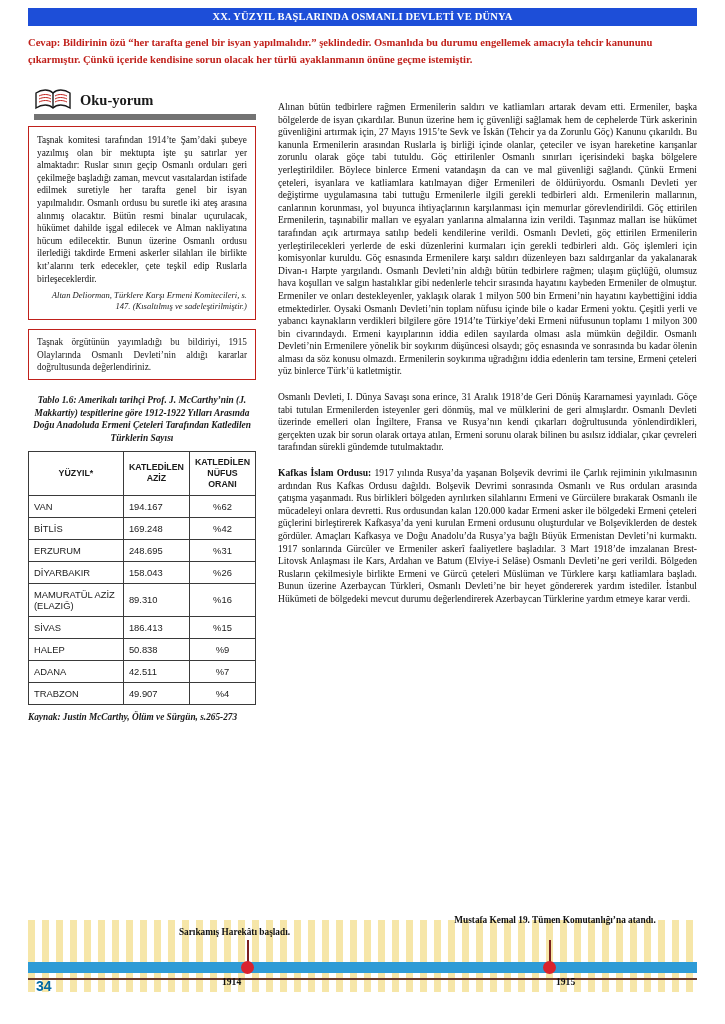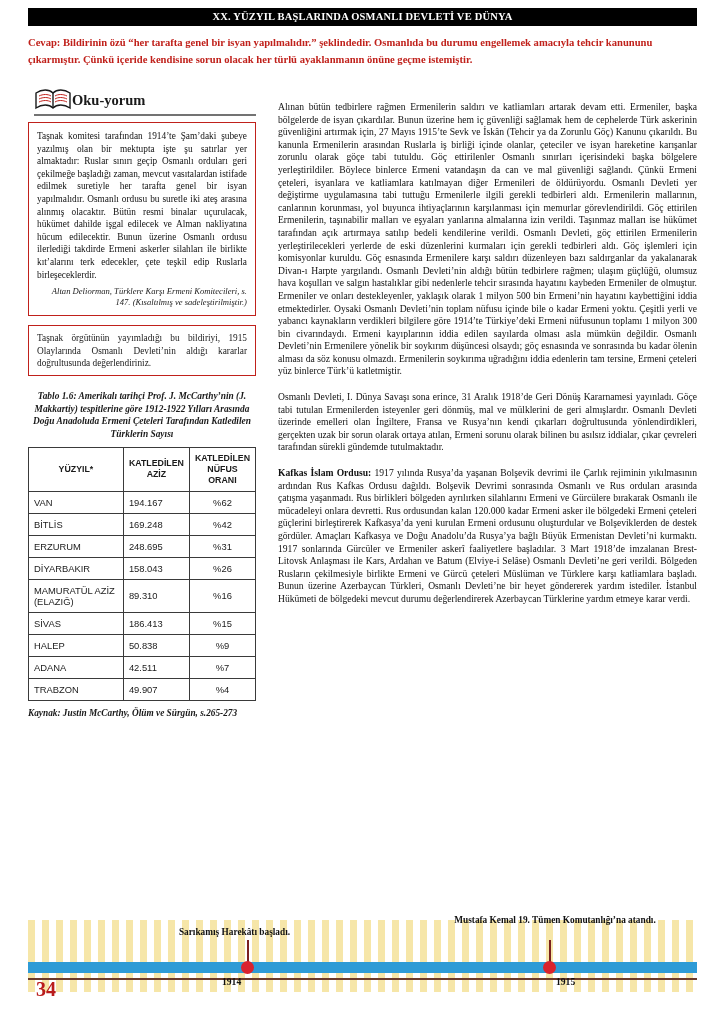--- a/index.html
+++ b/index.html
@@ -10,41 +10,41 @@
     font-family: "Liberation Serif", serif;
     color: #1a1a1a;
     position: relative;
     overflow: hidden;
   }
   .page { position: relative; width: 725px; height: 1024px; }
 
   
   .header-bar {
     position: absolute; left: 28px; top: 8px; width: 669px; height: 18px;
-    background: #000000;
+    background: #1d4ed8;
   }
   .header-bar .title {
     color: #ffffff; font-size: 10.5px; font-weight: bold;
     text-align: center; line-height: 18px; letter-spacing: .2px;
     font-family: "Liberation Serif", serif;
   }
 
   
   .intro {
     position: absolute; left: 28px; top: 34px; width: 669px;
     color: #c0211b; font-weight: bold; font-size: 10.6px; line-height: 17px;
     text-align: left;
   }
 
   
   .left-col { position: absolute; left: 28px; top: 88px; width: 228px; }
 
   .oku-header {
-    display: flex; align-items: center; gap: 0;
-    border-bottom: 2px solid #737373;
+    display: flex; align-items: center; gap: 8px;
+    border-bottom: 6px solid #737373;
     padding-bottom: 2px; margin-bottom: 6px;
     margin-left: 6px;
   }
   .book-icon { width: 38px; height: 24px; flex: 0 0 auto; }
   .oku-title {
     font-size: 14.5px; font-weight: bold; color: #1a1a1a;
     font-family: "Liberation Serif", serif;
   }
 
   .oku-box {
@@ -142,22 +142,22 @@
   .tl-label.l2 { left: 430px; top: -6px; width: 250px; }
   .tl-year {
     position: absolute; font-size: 9.6px; font-weight: bold; color: #111;
     font-family: "Liberation Serif", serif;
   }
   .tl-year.y1 { left: 222px; top: 56px; }
   .tl-year.y2 { left: 556px; top: 56px; }
 
   .page-num {
     position: absolute; left: 36px; top: 978px;
-    font-size: 20px; font-weight: bold; color: #b91c1c;
-    font-family: Liberation Serif, serif;
+    font-size: 14px; font-weight: bold; color: #0369a1;
+    font-family: Liberation Sans, sans-serif;
   }
 </style>
 </head>
 <body>
 
 <div class="page">
 
   <div class="header-bar">
     <div class="title">XX. YÜZYIL BAŞLARINDA OSMANLI DEVLETİ VE DÜNYA</div>
   </div>

